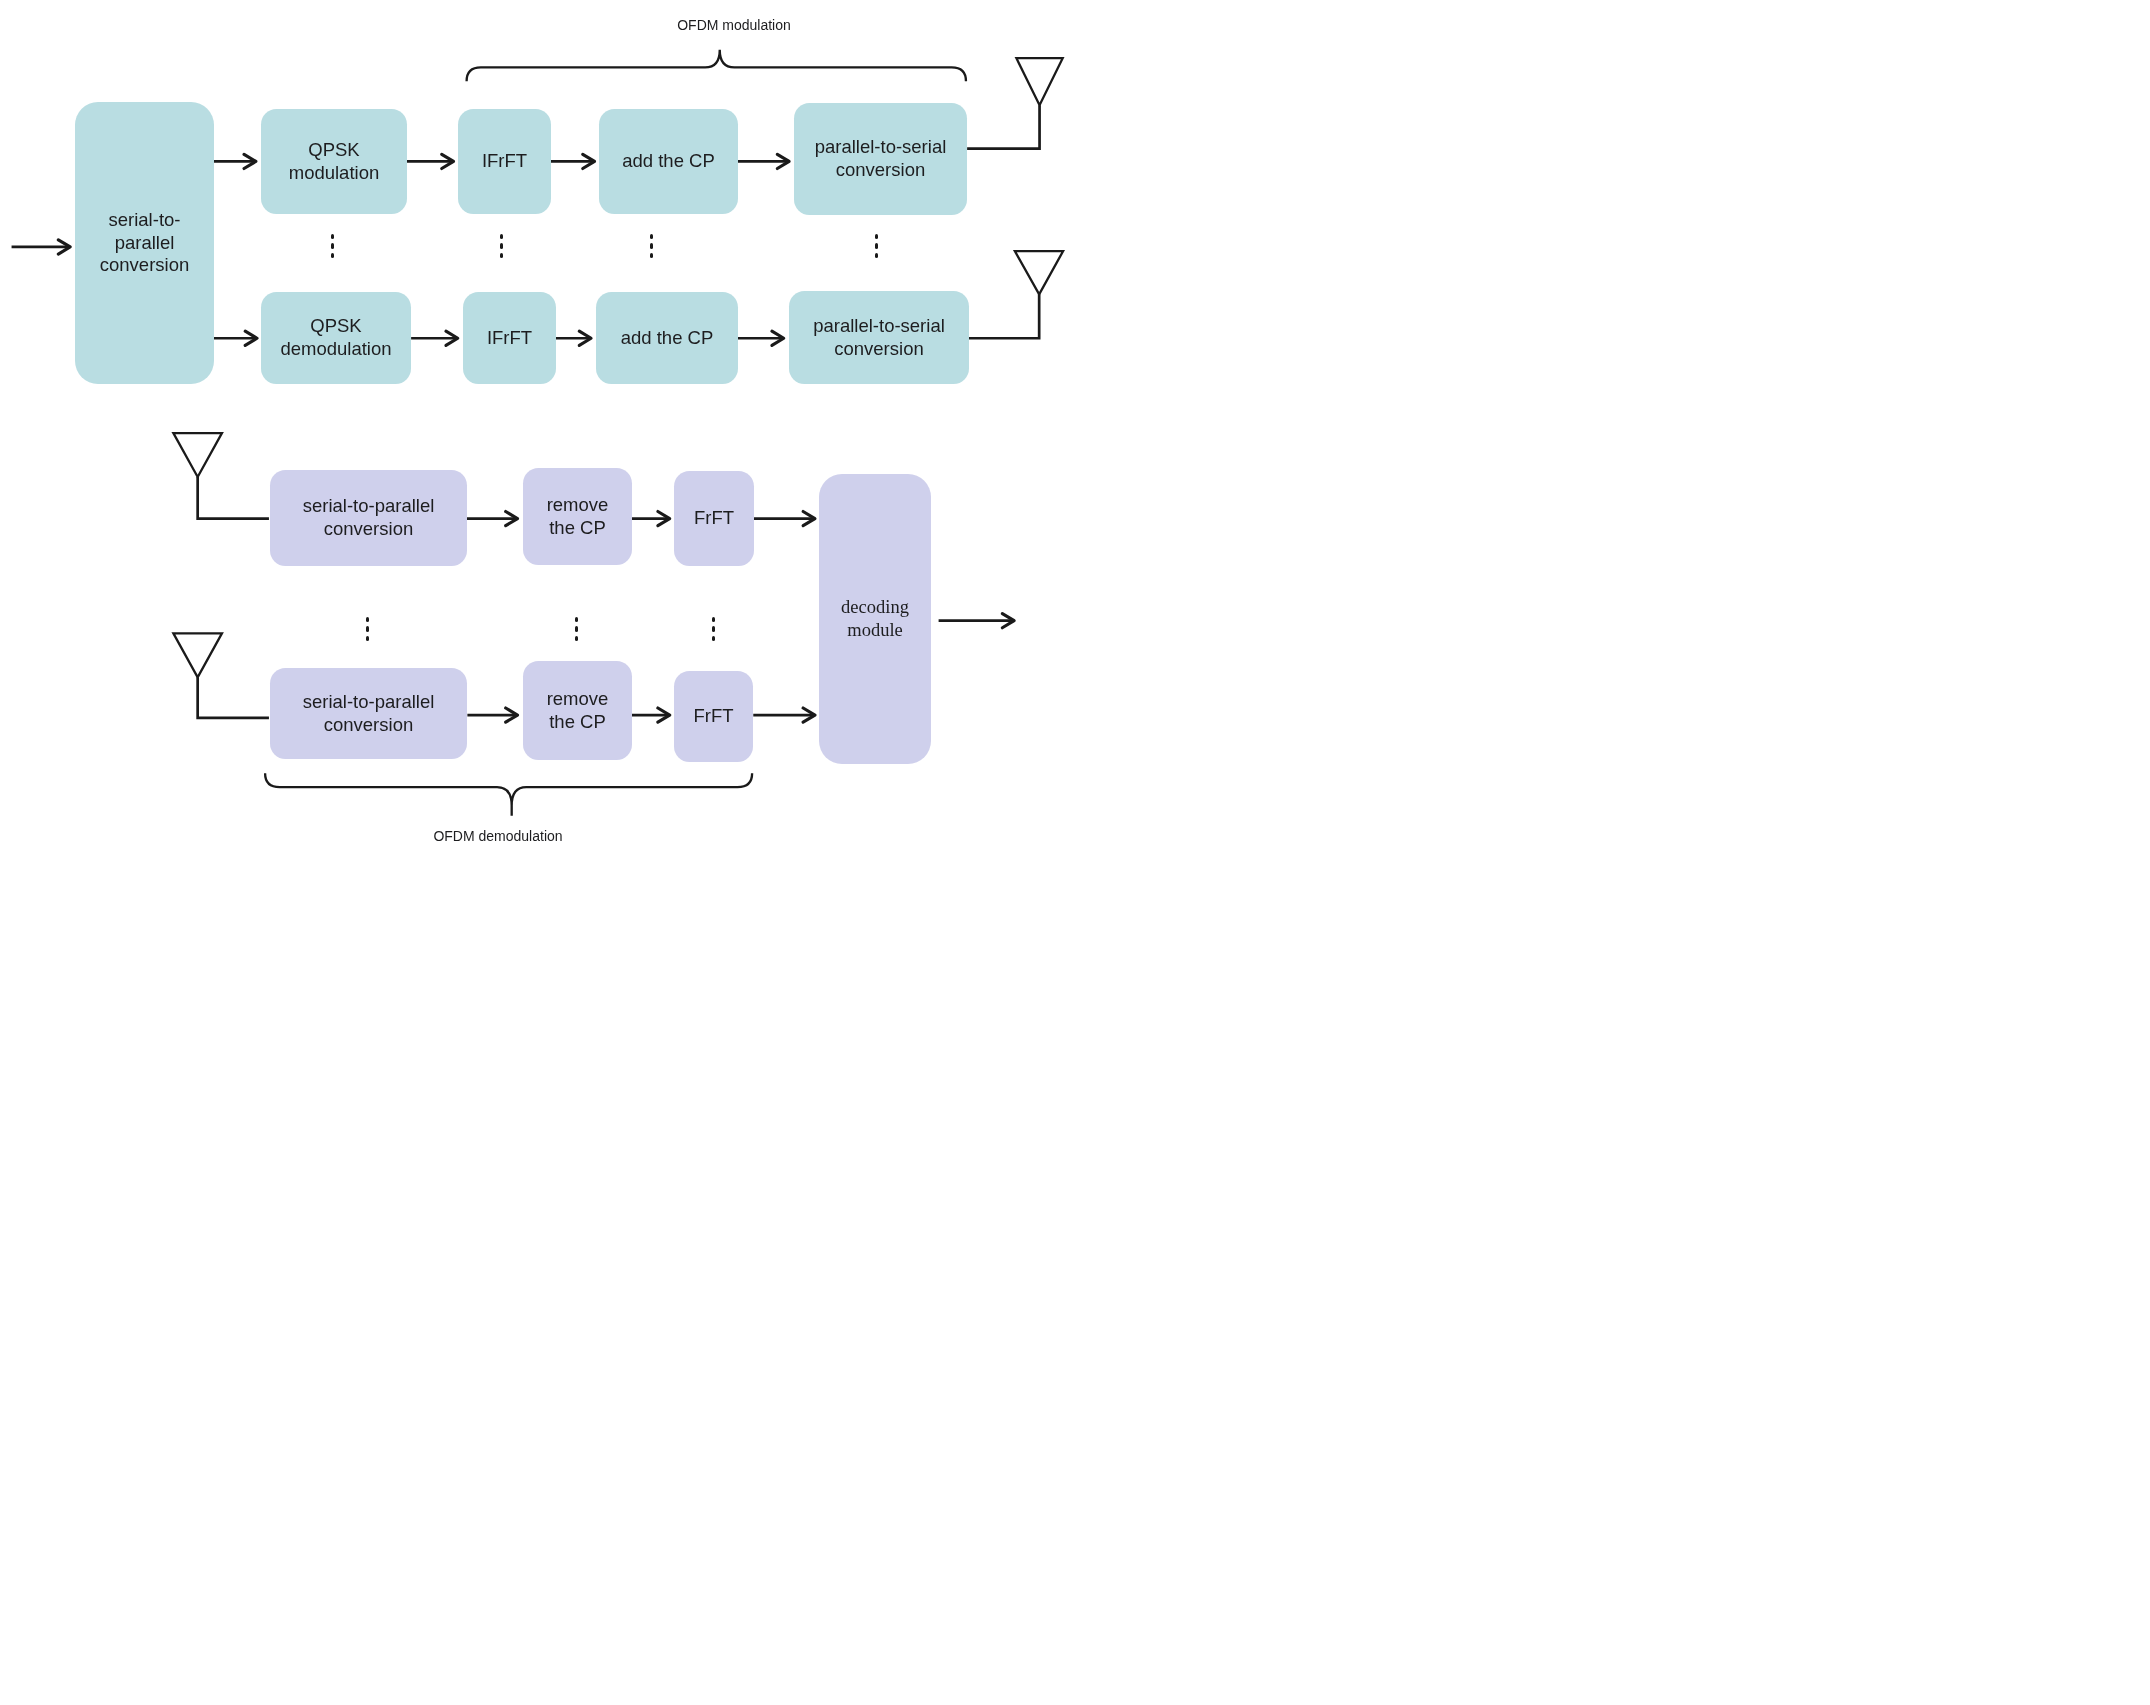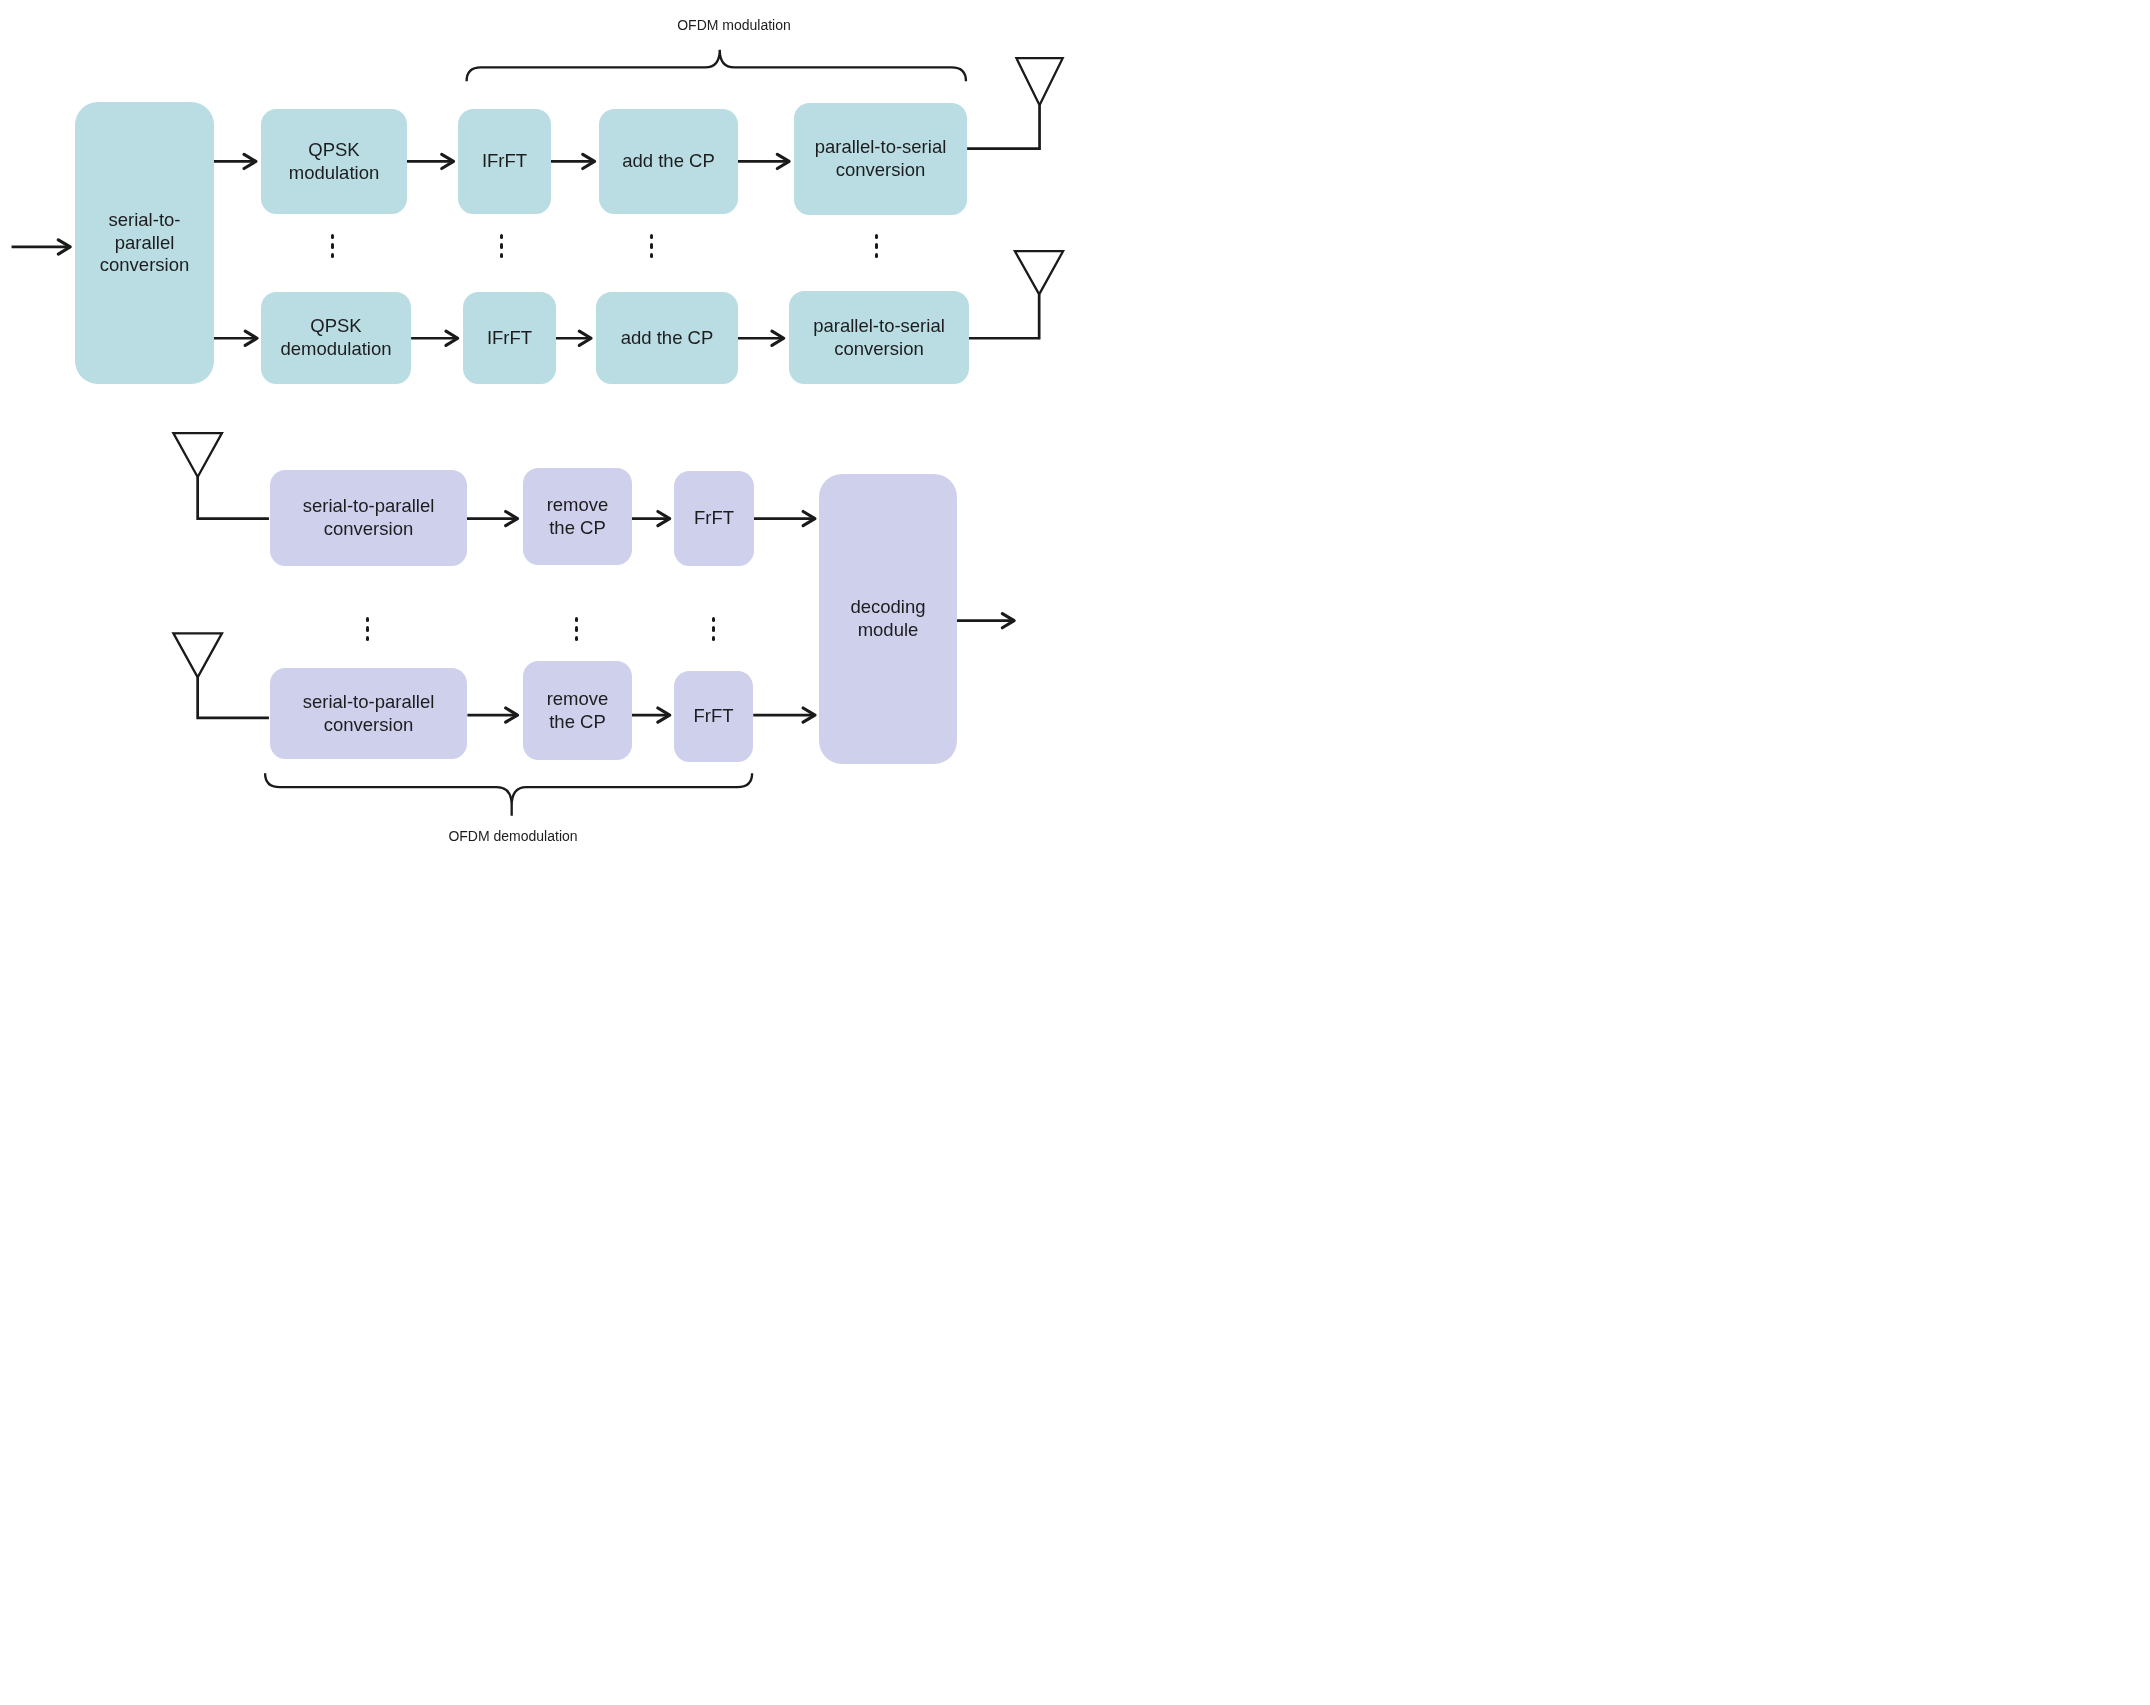--- a/index.html
+++ b/index.html
@@ -87,21 +87,21 @@
     <path class="wire" marker-end="url(#ah)" d="M1213 1855 H1341"></path>
     <path class="wire" marker-end="url(#ah)" d="M1640 1855 H1736"></path>
     <path class="wire" marker-end="url(#ah)" d="M1955 1855 H2113"></path>
     <path class="wire" marker-end="url(#ah)" d="M2436 1610 H2630"></path>
 
     <path class="brace" d="M1211 210 Q1211 174 1248 174 L1830 174 Q1868 174 1868 128 Q1868 174 1906 174 L2470 174 Q2507 174 2507 210"></path>
     <path class="brace" d="M688 2006 Q688 2042 726 2042 L1290 2042 Q1328 2042 1328 2090 L1328 2116 M1328 2090 Q1328 2042 1366 2042 L1914 2042 Q1952 2042 1952 2006"></path>
   </svg>
 
   <div class="section-label" style="left:734px;top:25.4px;">OFDM modulation</div>
-  <div class="section-label" style="left:513px;top:836px;">OFDM demodulation</div>
+  <div class="section-label" style="left:498px;top:836px;">OFDM demodulation</div>
 
   <div class="box tx big" style="left:75px;top:102px;width:139px;height:282px;">serial-to-
 parallel
 conversion</div>
   <div class="box tx" style="left:261px;top:109px;width:146px;height:105px;">QPSK
 modulation</div>
   <div class="box tx" style="left:458px;top:109px;width:93px;height:105px;">IFrFT</div>
   <div class="box tx" style="left:599px;top:109px;width:139px;height:105px;">add the CP</div>
   <div class="box tx" style="left:794px;top:103px;width:173px;height:112px;">parallel-to-serial
 conversion</div>
@@ -111,21 +111,21 @@
   <div class="box tx" style="left:463px;top:292px;width:93px;height:92px;">IFrFT</div>
   <div class="box tx" style="left:596px;top:292px;width:142px;height:92px;">add the CP</div>
   <div class="box tx" style="left:789px;top:291px;width:180px;height:93px;">parallel-to-serial
 conversion</div>
 
   <div class="box rx" style="left:270px;top:470px;width:197px;height:96px;">serial-to-parallel
 conversion</div>
   <div class="box rx" style="left:523px;top:468px;width:109px;height:97px;">remove
 the CP</div>
   <div class="box rx" style="left:674px;top:471px;width:80px;height:95px;">FrFT</div>
-  <div class="box rx big" style="left:819px;top:474px;width:138px;height:290px;">decoding
+  <div class="box rx big" style="left:819px;top:474px;width:112px;height:290px;font-family:Liberation Serif, serif;">decoding
 module</div>
   <div class="box rx" style="left:270px;top:668px;width:197px;height:91px;">serial-to-parallel
 conversion</div>
   <div class="box rx" style="left:523px;top:661px;width:109px;height:99px;">remove
 the CP</div>
   <div class="box rx" style="left:674px;top:671px;width:79px;height:91px;">FrFT</div>
 
   <div class="dots" style="left:331px;top:234px;">
       <i></i>
       <i></i>

